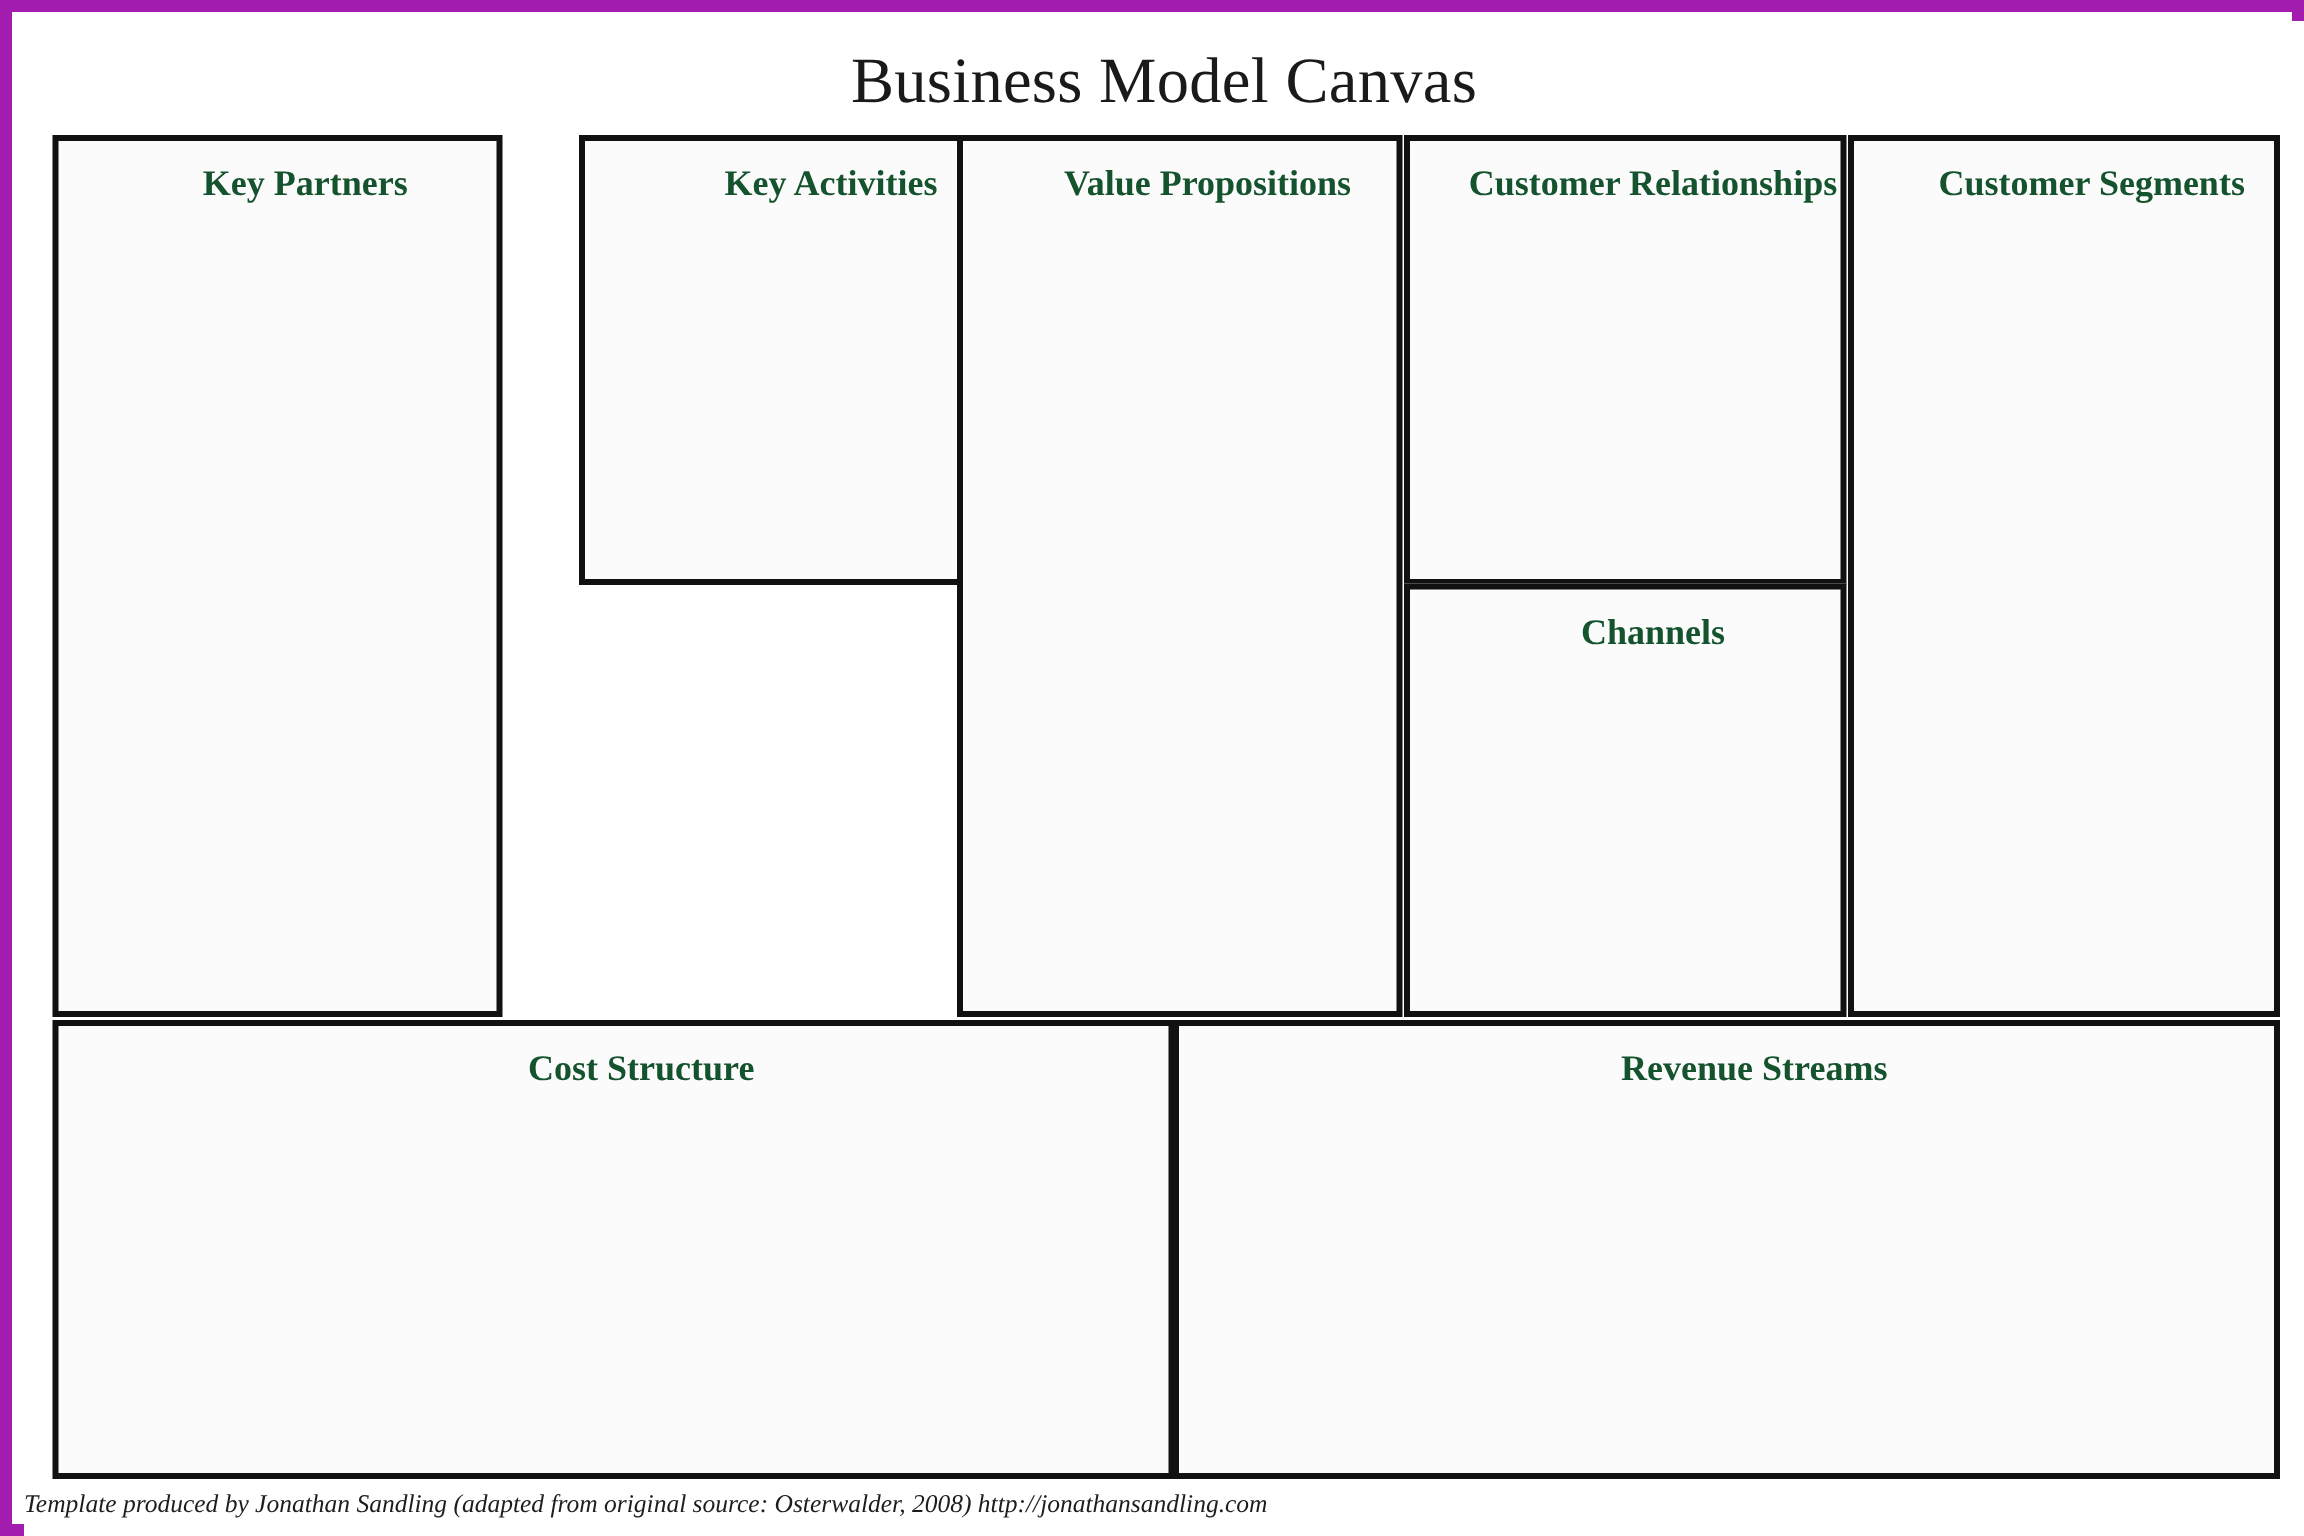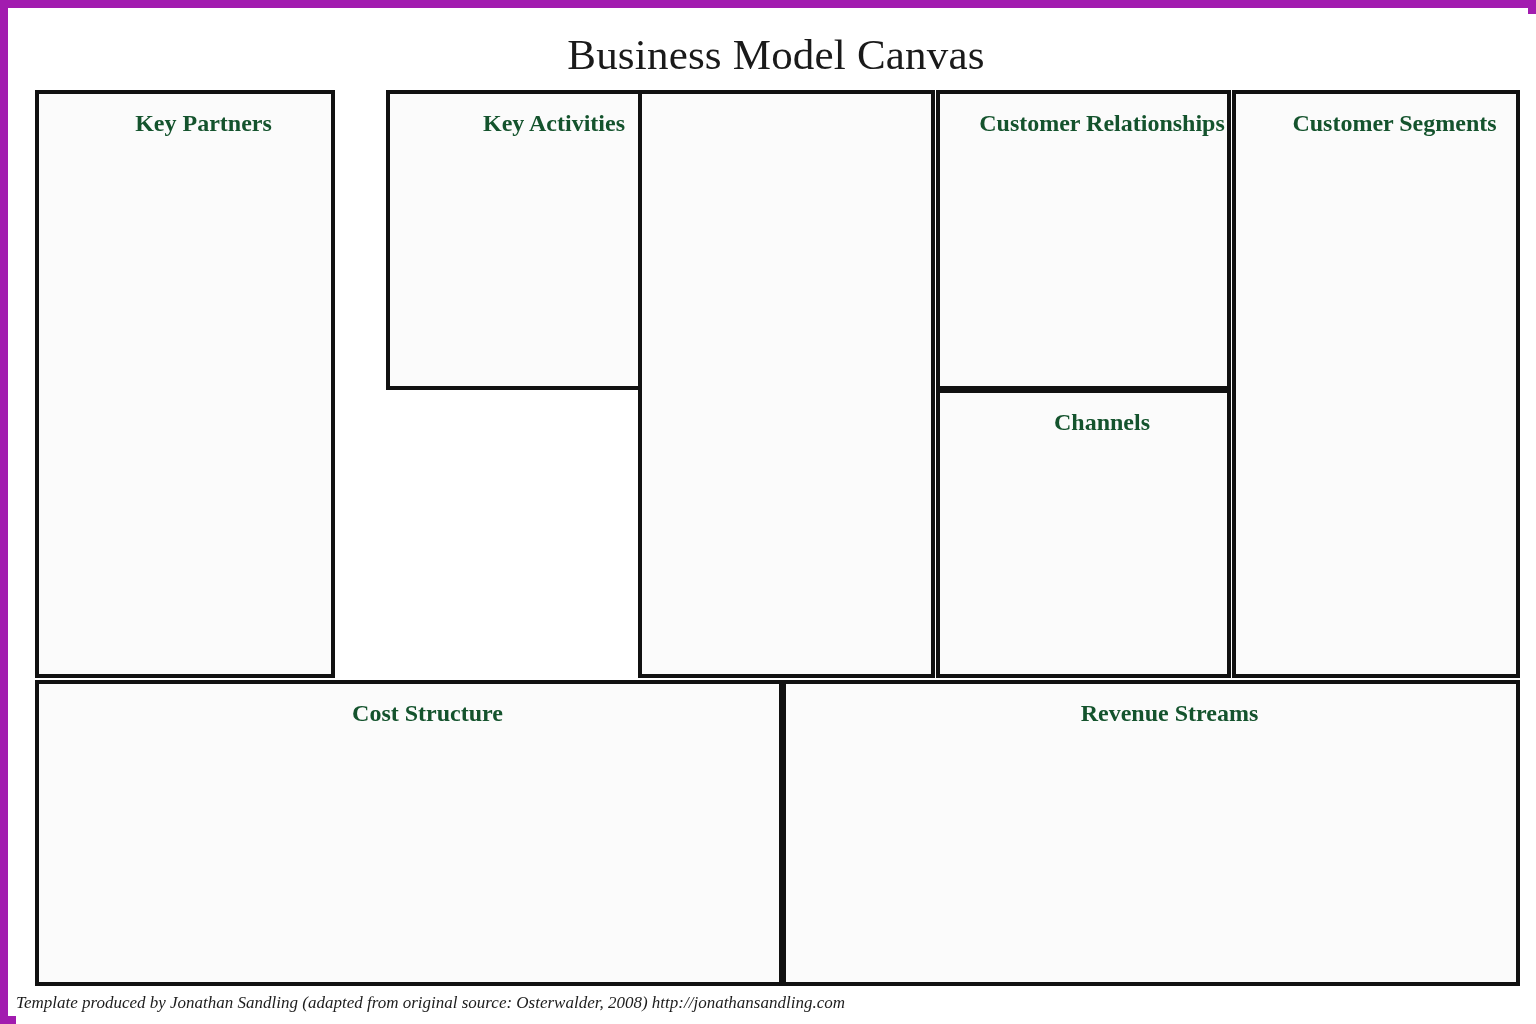--- a/index.html
+++ b/index.html
@@ -124,20 +124,21 @@
         <div class="cell-body"></div>
       </div>
 
       <div class="cell c-key-activities">
         <div class="cell-title">Key Activities</div>
         <div class="cell-body"></div>
       </div>
 
 
       <div class="cell c-value-propositions">
+        <div class="cell-title">Value Propositions</div>
         <div class="cell-body"></div>
       </div>
 
       <div class="cell c-customer-rel">
         <div class="cell-title">Customer Relationships</div>
         <div class="cell-body"></div>
       </div>
 
       <div class="cell c-channels">
         <div class="cell-title">Channels</div>

